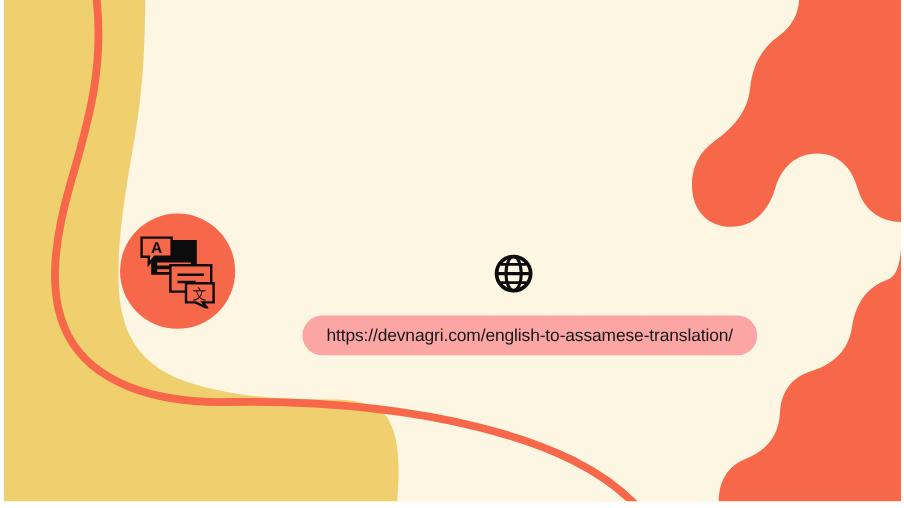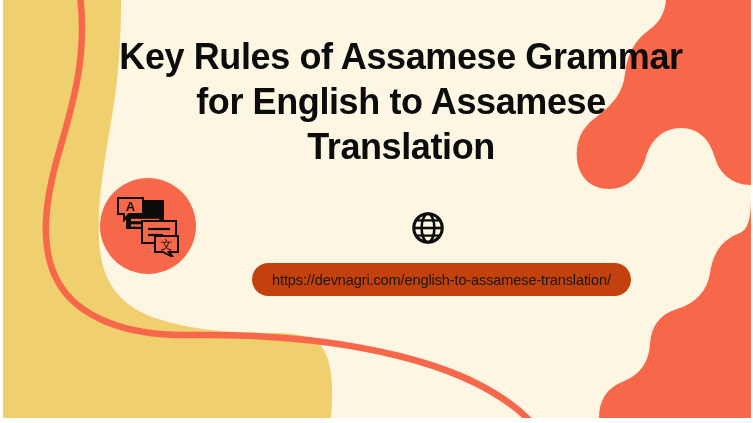--- a/index.html
+++ b/index.html
@@ -66,21 +66,21 @@
   
   .url-pill {
     position: absolute;
     left: 249px;
     top: 263px;
     height: 33px;
     padding: 0 20px;
     display: flex;
     align-items: center;
     justify-content: center;
-    background: #c2410c;
+    background: #fca5a5;
     border-radius: 17px;
     z-index: 6;
   }
   .url-text {
     font-family: "Liberation Sans", sans-serif;
     font-size: 14.5px;
     color: #171717;
     white-space: nowrap;
     letter-spacing: -0.1px;
   }
@@ -154,25 +154,20 @@
                L0 418 Z"></path>
 
       <path fill="none" stroke="#F7674A" stroke-width="6.5" stroke-linecap="round" d="M76 -12
                C86 52 70 104 56 152
                C42 200 36 246 54 280
                C74 318 124 336 186 335
                C258 334 332 340 396 356
                C456 371 500 392 530 424"></path>
     </svg>
 
-    <div class="title-block">
-      <span class="title-line">Key Rules of Assamese Grammar</span>
-      <span class="title-line">for English to Assamese</span>
-      <span class="title-line">Translation</span>
-    </div>
 
     <div class="globe-wrap">
       <svg width="38" height="38" viewBox="0 0 38 38" xmlns="http://www.w3.org/2000/svg">
         <circle cx="19" cy="19" r="14.2" fill="none" stroke="#0C0C0C" stroke-width="3.1"></circle>
         <ellipse cx="19" cy="19" rx="6.4" ry="14.2" fill="none" stroke="#0C0C0C" stroke-width="2.6"></ellipse>
         <line x1="5.3" y1="19" x2="32.7" y2="19" stroke="#0C0C0C" stroke-width="2.6"></line>
         <line x1="8.2" y1="11.4" x2="29.8" y2="11.4" stroke="#0C0C0C" stroke-width="2.3"></line>
         <line x1="8.2" y1="26.6" x2="29.8" y2="26.6" stroke="#0C0C0C" stroke-width="2.3"></line>
       </svg>
     </div>

